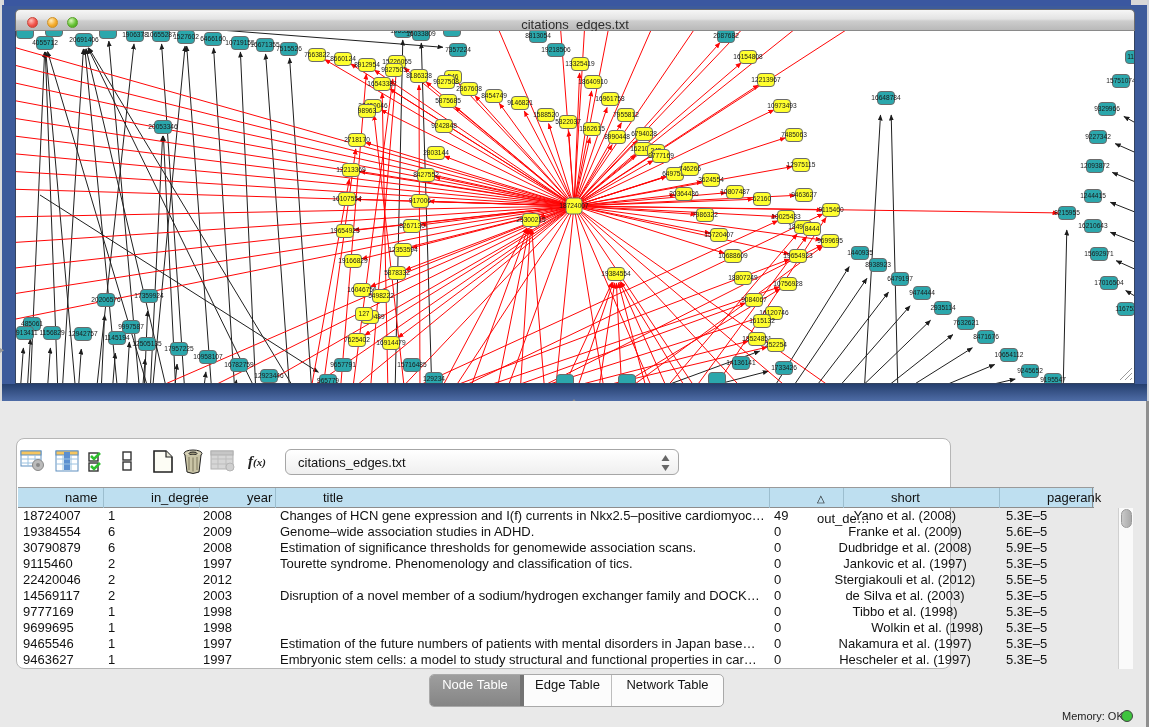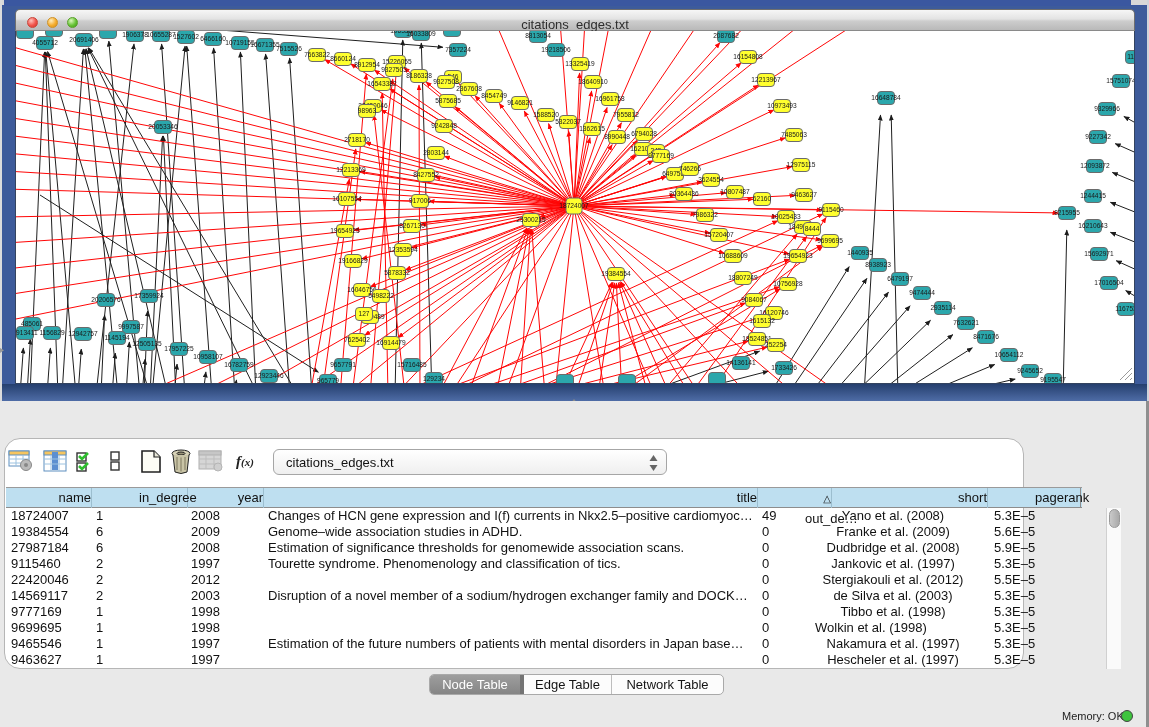--- a/index.html
+++ b/index.html
@@ -13,31 +13,31 @@
 #titlebar{position:absolute;left:0;top:0;width:1120px;height:22px;border-radius:5px 5px 0 0;
  background:linear-gradient(#f6f6f6,#e3e3e3 45%,#cdcdcd 55%,#b9b9b9);border:1px solid #6f6f6f;border-bottom:1px solid #8a8a8a;}
 #titlebar .t{position:absolute;width:100%;text-align:center;top:7px;font-size:13px;font-weight:normal;color:#2e2e2e;}
 .tl{position:absolute;top:7px;width:11px;height:11px;border-radius:50%;}
 #content{position:absolute;left:0;top:22px;width:1120px;height:353px;background:#fff;border:1px solid #33435f;border-top:none;overflow:hidden;}
 #split{position:absolute;left:570px;top:399px;width:0;height:0;border-left:4px solid transparent;border-right:4px solid transparent;border-bottom:5px solid #8a8a8a;}
 #panel{position:absolute;left:0;top:401px;width:1149px;height:326px;background:#e9e9e9;}
 #pbar{position:absolute;left:0;top:0;width:1149px;height:30px;background:linear-gradient(#f4f4f4,#e2e2e2);border-bottom:1px solid #c4c4c4;}
 #pbar .t{position:absolute;left:8px;top:7px;font-size:13px;color:#1c1c1c;}
 #pbar .x{position:absolute;left:1123px;top:6px;font-size:15px;font-weight:bold;color:#111;}
-#box{position:absolute;left:4px;top:37px;width:1020px;height:231px;background:#fff;border:1px solid #b6b6b6;border-radius:16px;}
+#box{position:absolute;left:16px;top:37px;width:935px;height:231px;background:#fff;border:1px solid #b6b6b6;border-radius:8px;}
 .icon{position:absolute;top:11px;}
 #combo{position:absolute;left:268px;top:10px;width:394px;height:26px;background:linear-gradient(#ffffff,#efefef);border:1px solid #a6a6a6;border-radius:6px;}
 #combo .t{position:absolute;left:12px;top:5px;font-size:13px;color:#111;}
 #thead{position:absolute;left:1px;top:48px;width:1076px;height:21px;background:#bedff0;border-top:1px solid #9a9a9a;border-bottom:1px solid #8d8d8d;}
-.hc{position:absolute;top:0;height:20px;border-right:1px solid #9cbecf;font-size:13px;color:#111;text-align:right;line-height:20px;padding-left:47px;}
+.hc{position:absolute;top:0;height:20px;border-right:1px solid #9cbecf;font-size:13px;color:#111;text-align:left;line-height:20px;padding-left:47px;}
 .trow{position:absolute;left:1px;width:1100px;height:16px;font-size:13px;color:#111;}
 .trow span{position:absolute;top:0;white-space:nowrap;}
 #vscroll{position:absolute;left:1101px;top:69px;width:15px;height:161px;background:#fafafa;border-left:1px solid #d0d0d0;}
 #vthumb{position:absolute;left:2px;top:1px;width:11px;height:19px;border-radius:6px;background:linear-gradient(90deg,#c9c9c9,#a9a9a9);border:1px solid #999;}
-#tabs{position:absolute;left:429px;top:273px;height:21px;border:1px solid #a9a9a9;border-radius:5px;background:#fcfcfc;display:flex;overflow:hidden;}
+#tabs{position:absolute;left:429px;top:273px;height:33px;border:1px solid #a9a9a9;border-radius:5px;background:#fcfcfc;display:flex;overflow:hidden;}
 .tab{font-size:13px;color:#151515;line-height:19px;text-align:center;}
 #tabs .sel{background:linear-gradient(#9e9e9e,#858585);color:#fff;}
 #mem{position:absolute;left:1062px;top:309px;font-size:11px;color:#222;}
 #dot{position:absolute;left:1121px;top:309px;width:12px;height:12px;border-radius:50%;background:#3ec43e;border:1px solid #444;}
 #redge{position:absolute;left:1146px;top:401px;width:3px;height:326px;background:#8f8f8f;}
 </style></head><body>
 <div id="desk">
  <div id="deskTop"></div>
  <div id="deskBot"></div>
  <div class="corner" style="left:0;width:4px"></div>
@@ -608,21 +608,21 @@
       <div class="trow" style="top:85px">
         <span style="left:5px">19384554</span>
         <span style="left:90px">6</span>
         <span style="left:185px">2009</span>
         <span style="left:262px">Genome–wide association studies in ADHD.</span>
         <span style="left:756px">0</span>
         <span style="left:809px;width:156px;text-align:center">Franke et al. (2009)</span>
         <span style="left:988px">5.6E–5</span>
       </div>
       <div class="trow" style="top:101px">
-        <span style="left:5px">27987184</span>
+        <span style="left:5px">30790879</span>
         <span style="left:90px">6</span>
         <span style="left:185px">2008</span>
         <span style="left:262px">Estimation of significance thresholds for genomewide association scans.</span>
         <span style="left:756px">0</span>
         <span style="left:809px;width:156px;text-align:center">Dudbridge et al. (2008)</span>
         <span style="left:988px">5.9E–5</span>
       </div>
       <div class="trow" style="top:117px">
         <span style="left:5px">9115460</span>
         <span style="left:90px">2</span>
@@ -655,36 +655,37 @@
         <span style="left:185px">1998</span>
         <span style="left:756px">0</span>
         <span style="left:809px;width:156px;text-align:center">Tibbo et al. (1998)</span>
         <span style="left:988px">5.3E–5</span>
       </div>
       <div class="trow" style="top:181px">
         <span style="left:5px">9699695</span>
         <span style="left:90px">1</span>
         <span style="left:185px">1998</span>
         <span style="left:756px">0</span>
-        <span style="left:809px;width:156px;text-align:left">Wolkin et al. (1998)</span>
+        <span style="left:809px;width:156px;text-align:right">Wolkin et al. (1998)</span>
         <span style="left:988px">5.3E–5</span>
       </div>
       <div class="trow" style="top:197px">
         <span style="left:5px">9465546</span>
         <span style="left:90px">1</span>
         <span style="left:185px">1997</span>
         <span style="left:262px">Estimation of the future numbers of patients with mental disorders in Japan base…</span>
         <span style="left:756px">0</span>
         <span style="left:809px;width:156px;text-align:center">Nakamura et al. (1997)</span>
         <span style="left:988px">5.3E–5</span>
       </div>
       <div class="trow" style="top:213px">
         <span style="left:5px">9463627</span>
         <span style="left:90px">1</span>
         <span style="left:185px">1997</span>
+        <span style="left:262px">Embryonic stem cells: a model to study structural and functional properties in car…</span>
         <span style="left:756px">0</span>
         <span style="left:809px;width:156px;text-align:center">Hescheler et al. (1997)</span>
         <span style="left:988px">5.3E–5</span>
       </div>
   <div id="vscroll">
         <div id="vthumb"></div>
       </div>
  </div>
  <div id="tabs">
   <div class="tab sel" style="width:90px">Node Table</div>

